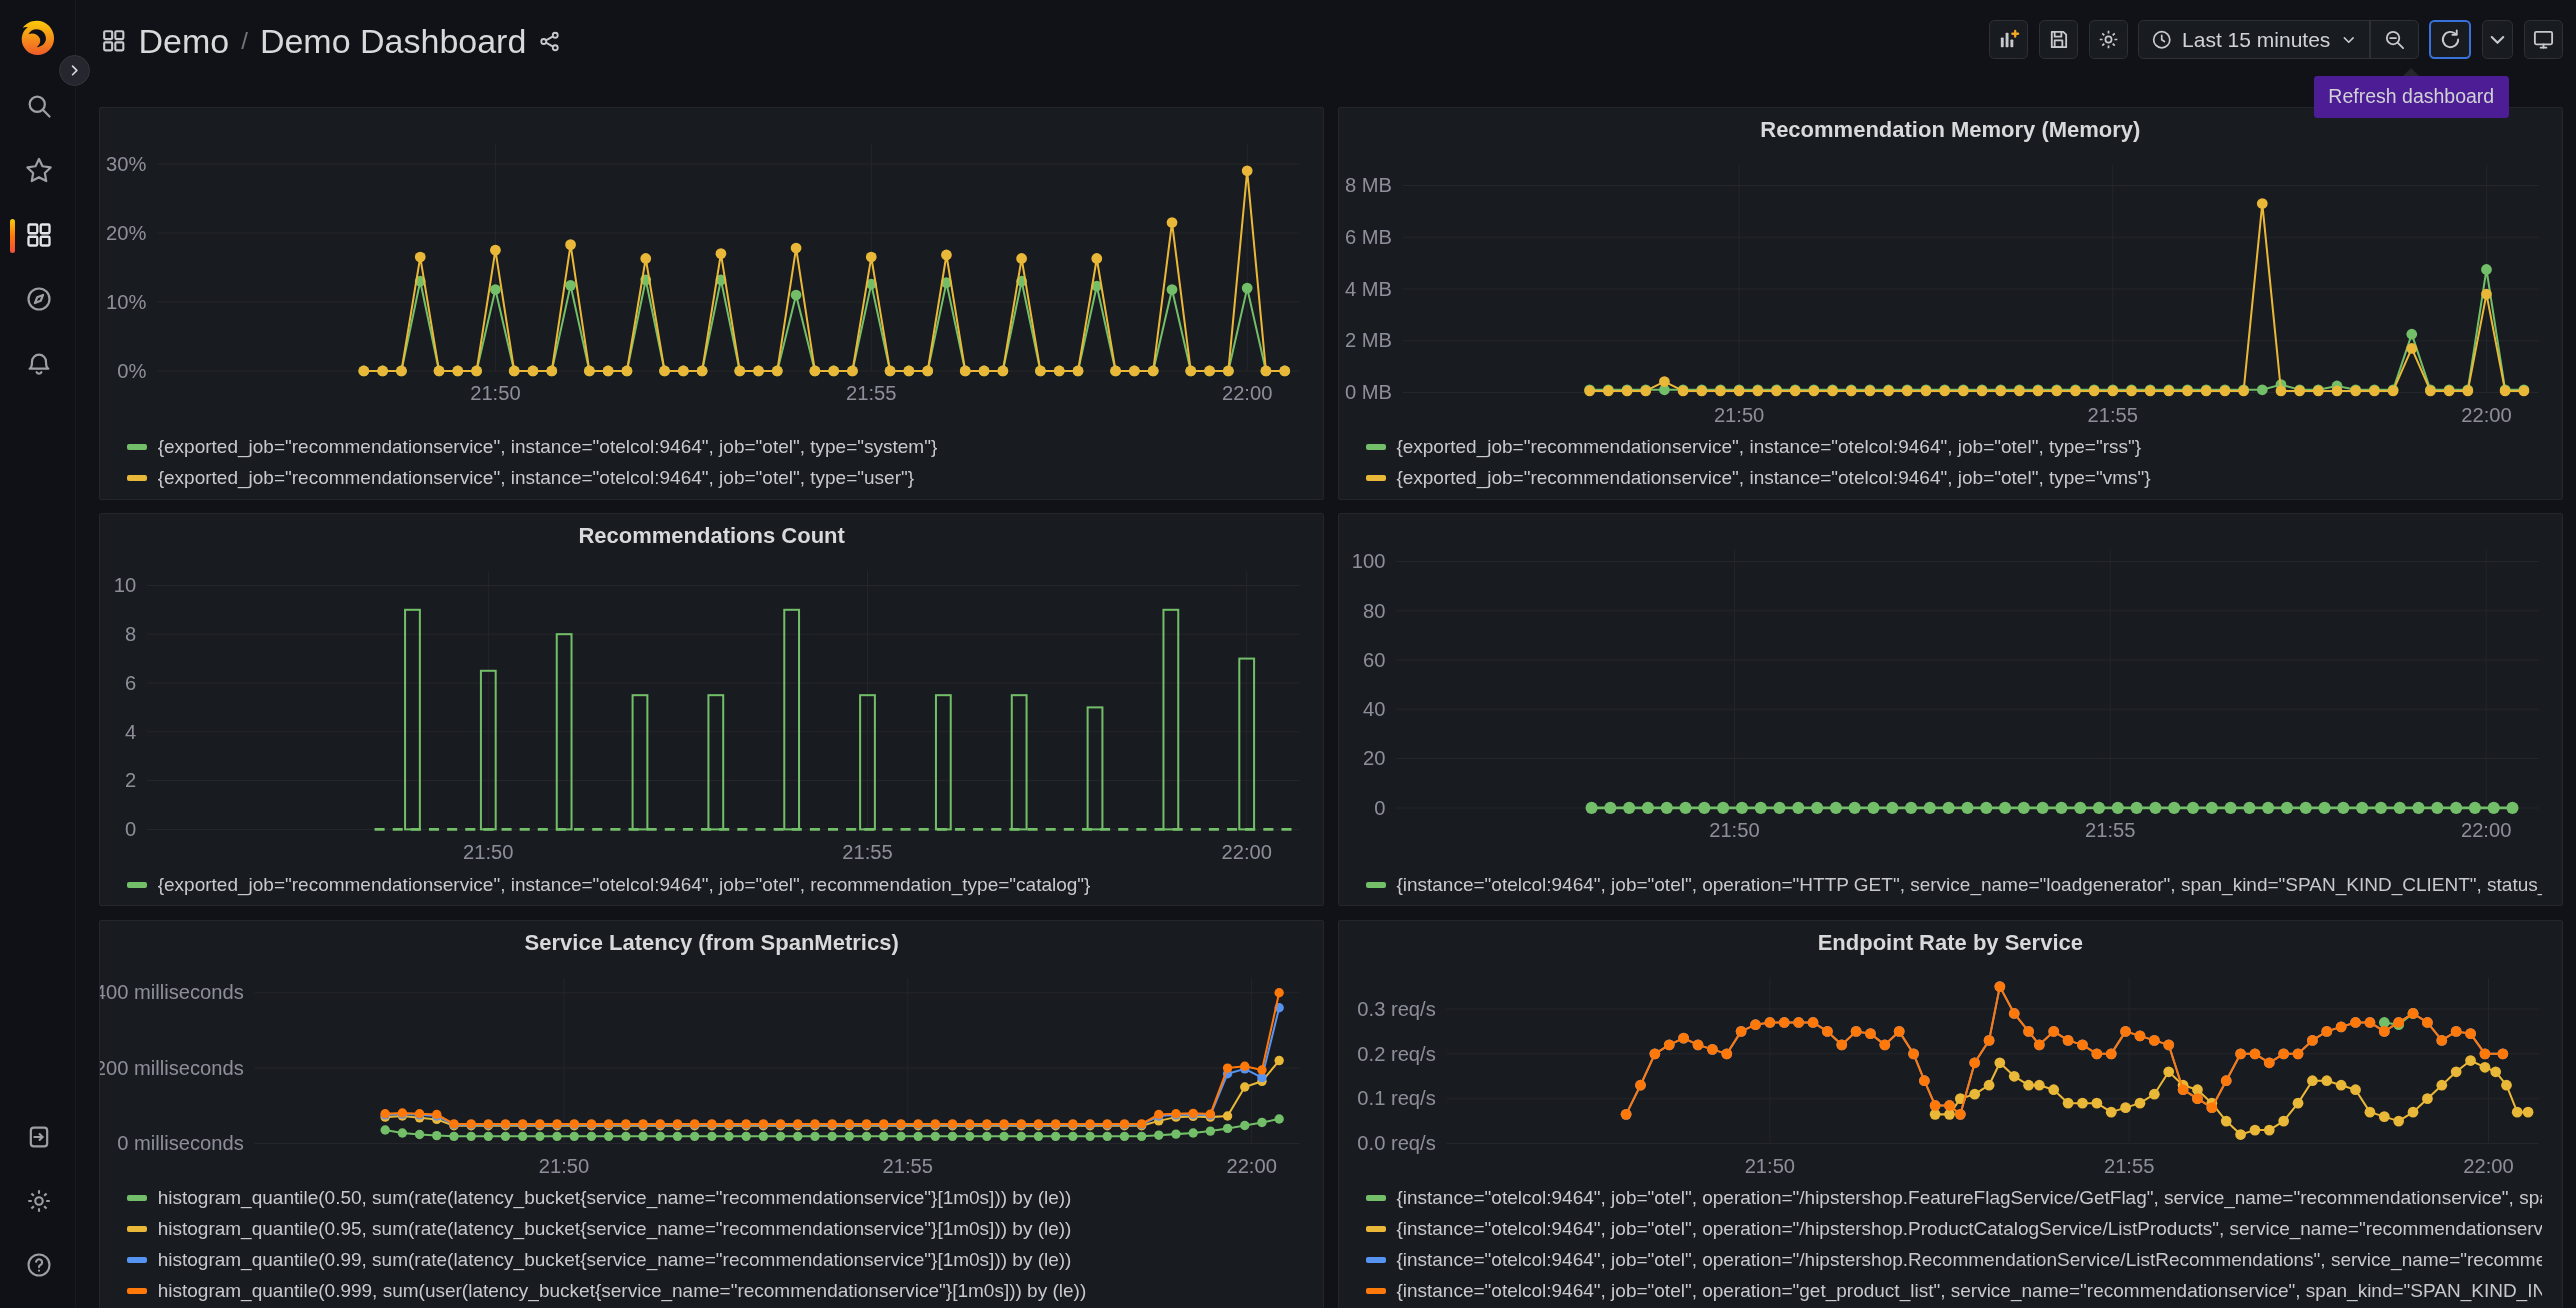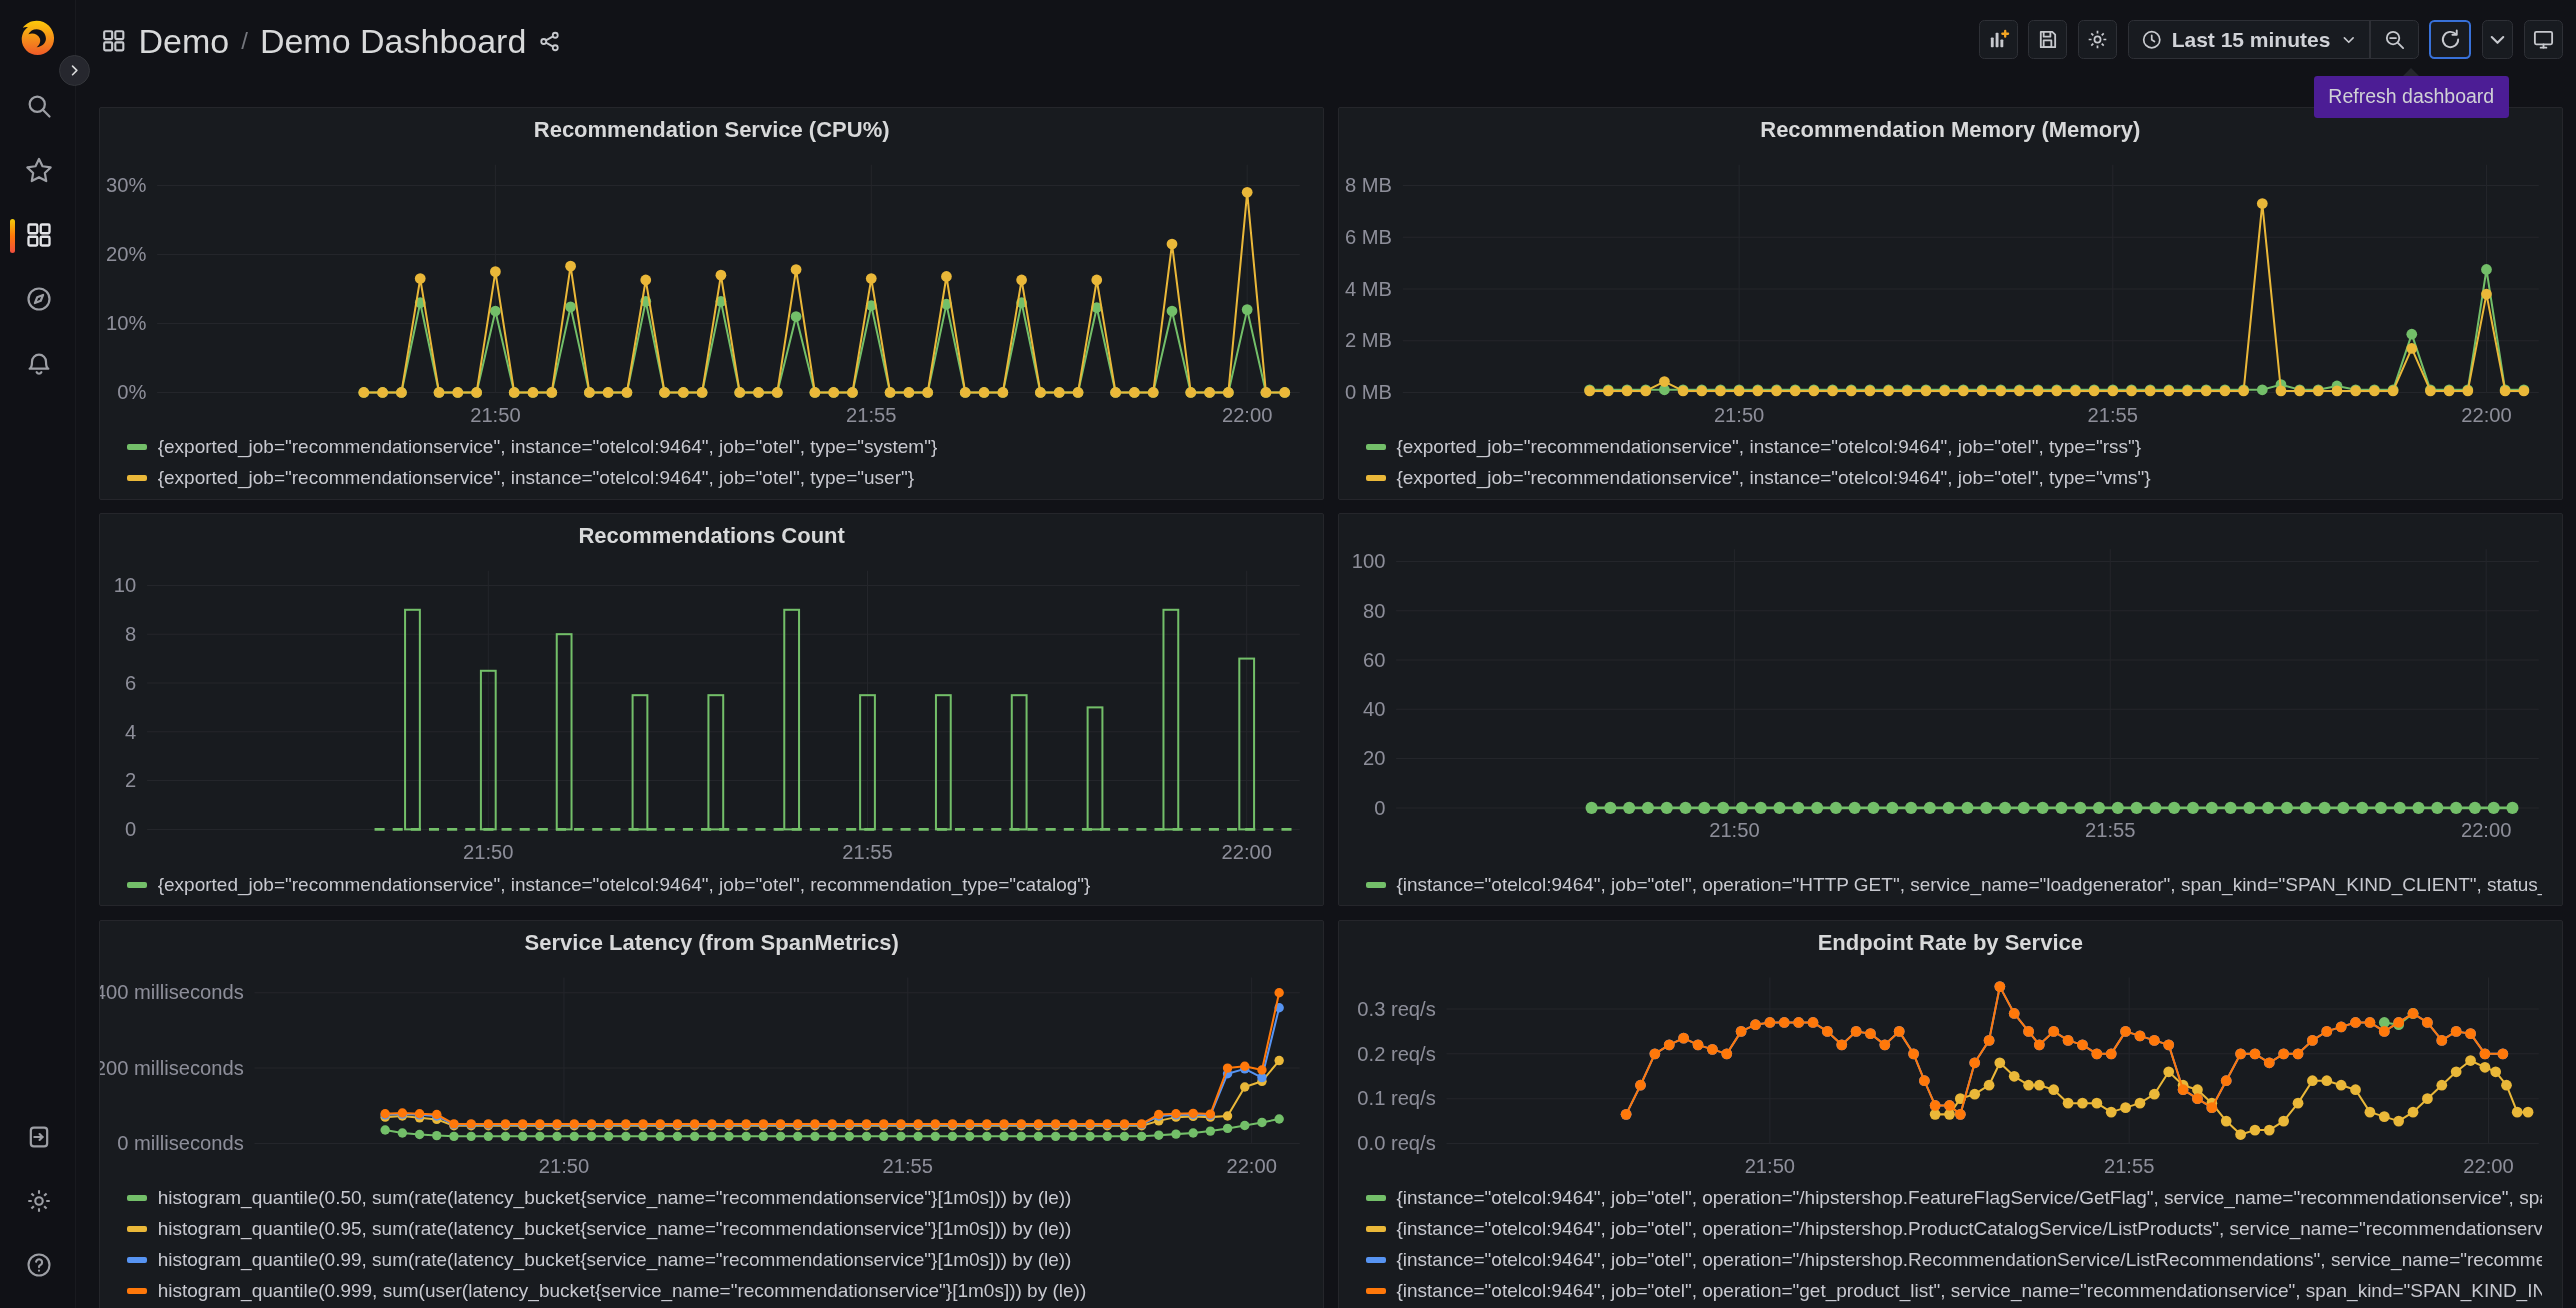--- a/index.html
+++ b/index.html
@@ -26,21 +26,21 @@
   .breadcrumb { position:absolute; left:25px; top:0; height:82px; display:flex; align-items:center; gap:12px; }
   .breadcrumb .crumb { font-size:34px; color:#d8d9da; }
   .breadcrumb .sep { font-size:24px; color:#74767d; }
   .breadcrumb svg { width:25.5px; height:25.5px; color:#c7c9ce; }
   .toolbar { position:absolute; right:13.4px; top:20px; display:flex; align-items:center; gap:10.7px; }
   .tbtn { height:39px; min-width:39px; background:#181b20; border:1.3px solid #2e3036; border-radius:5.4px;
     display:flex; align-items:center; justify-content:center; color:#c7c9ce; }
   .tbtn svg { width:23px; height:23px; }
   .group { display:flex; align-items:stretch; height:39px; background:#181b20;
     border:1.3px solid #2e3036; border-radius:5.4px; color:#c7c9ce; }
-  .group .seg { display:flex; align-items:center; gap:9.4px; padding:0 12px;font-weight:bold; }
+  .group .seg { display:flex; align-items:center; gap:9.4px; padding:0 12px; }
   .group .divider { width:1.3px; background:#2e3036; }
   .time-label { font-size:21px; color:#d0d2d7; white-space:nowrap; }
   .caret { width:17.5px; height:17.5px; }
   .refresh-btn { width:42px; height:39px; background:#181b20; border:2.7px solid #3871d9; border-radius:5.4px;
     display:flex; align-items:center; justify-content:center; color:#c7c9ce; }
   .refresh-btn svg { width:23px; height:23px; }
   .tooltip { position:absolute; right:67px; top:76px; background:#4c1d95; color:#d0d2d6;
     font-size:19.5px; padding:9.4px 14.8px; border-radius:3.4px; z-index:9; white-space:nowrap; }
   .tooltip::before { content:""; position:absolute; top:-8px; left:50%; margin-left:-8px;
     border-left:8px solid transparent; border-right:8px solid transparent; border-bottom:8px solid #25272c; }
@@ -222,21 +222,20 @@
             <line x1="9" y1="20.5" x2="15" y2="20.5"></line>
             <line x1="12" y1="17" x2="12" y2="20.5"></line>
           </svg>
       </button>
     </div>
     <div class="tooltip">Refresh dashboard</div>
   </header>
 
   <main class="grid">
     <section class="panel">
-      <div class="panel-title">Recommendation Service (CPU%)</div>
       <div class="chart">
           <svg viewBox="0 0 1821 415">
             <line x1="85" x2="1786" y1="359" y2="359" stroke="#24262b" stroke-width="1.5"></line>
             <text x="69" y="369" text-anchor="end" font-size="30" fill="rgba(204,204,220,0.65)">0%</text>
             <line x1="85" x2="1786" y1="256.27272727272725" y2="256.27272727272725" stroke="#24262b" stroke-width="1.5"></line>
             <text x="69" y="266.27272727272725" text-anchor="end" font-size="30" fill="rgba(204,204,220,0.65)">10%</text>
             <line x1="85" x2="1786" y1="153.54545454545453" y2="153.54545454545453" stroke="#24262b" stroke-width="1.5"></line>
             <text x="69" y="163.54545454545453" text-anchor="end" font-size="30" fill="rgba(204,204,220,0.65)">20%</text>
             <line x1="85" x2="1786" y1="50.81818181818183" y2="50.81818181818183" stroke="#24262b" stroke-width="1.5"></line>
             <text x="69" y="60.81818181818183" text-anchor="end" font-size="30" fill="rgba(204,204,220,0.65)">30%</text>

